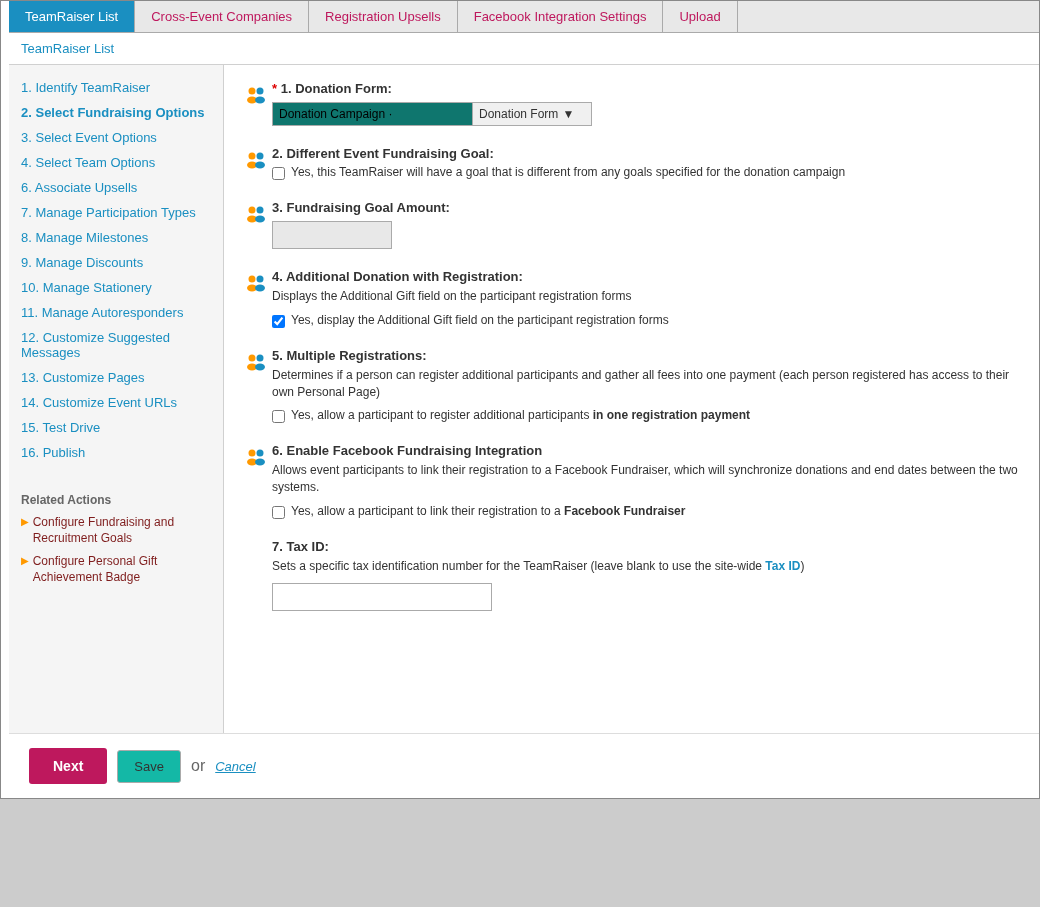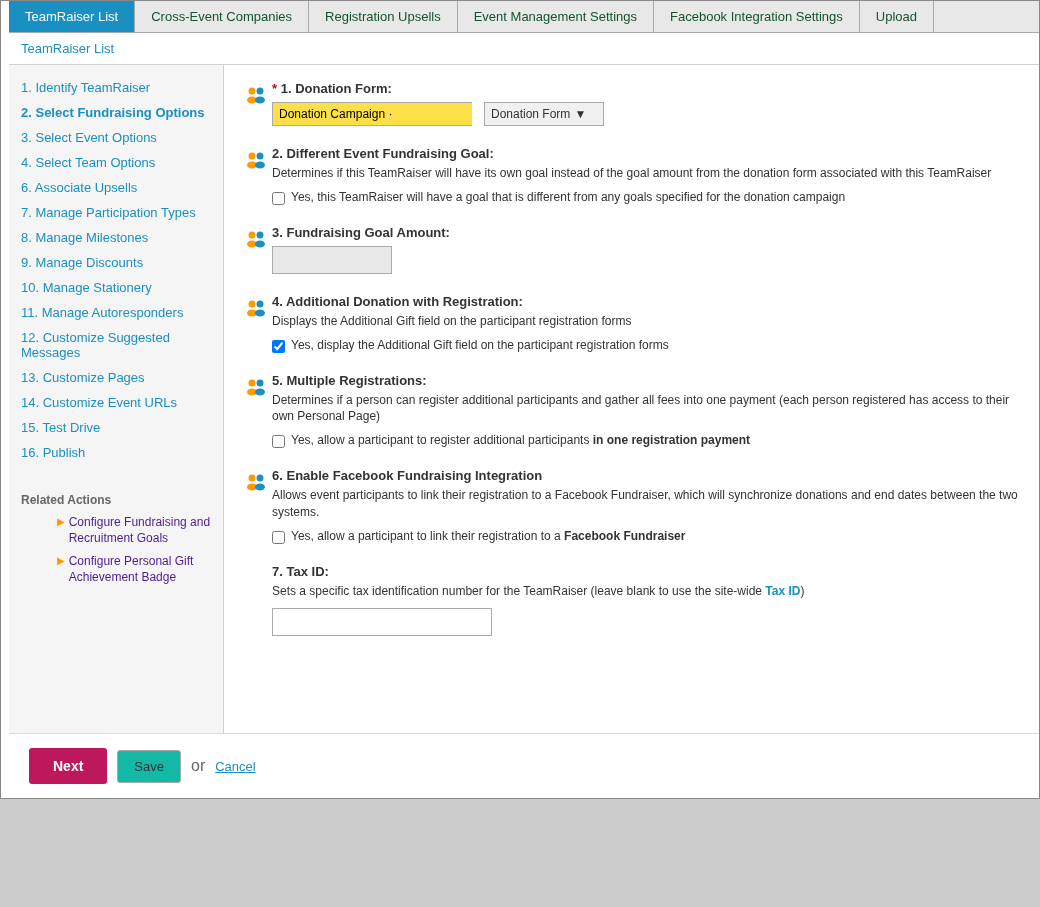--- a/index.html
+++ b/index.html
@@ -2,83 +2,82 @@
 <html><head>
   <meta charset="utf-8">
   <style>
     * { box-sizing: border-box; margin: 0; padding: 0; }
     body { font-family: Arial, sans-serif; font-size: 13px; background: #ccc; color: #333; }
 
     .window { width: 1040px; height: 799px; background: #fff; border: 1px solid #888; display: flex; flex-direction: column; overflow: hidden; padding-left: 8px; }
 
     
     .tab-bar { display: flex; background: #e8e8e8; border-bottom: 1px solid #aaa; }
-    .tab { padding: 8px 16px; font-size: 13px; cursor: pointer; border-right: 1px solid #aaa; color: #14532d; white-space: nowrap; }
+    .tab { padding: 8px 16px; font-size: 13px; cursor: pointer; border-right: 1px solid #aaa; color: #be185d; white-space: nowrap; }
     .tab.active { background: #1a8fc1; color: #fff; }
 
     
     .breadcrumb { padding: 8px 12px; font-size: 13px; }
     .breadcrumb a { color: #1a8fc1; text-decoration: none; }
 
     
     .content-area { display: flex; flex: 1; overflow: hidden; border-top: 1px solid #d0d0d0; }
 
     
     .sidebar { width: 215px; min-width: 215px; background: #f5f5f5; border-right: 1px solid #d0d0d0; padding: 10px 0; overflow-y: auto; }
     .sidebar-item { padding: 5px 12px; font-size: 13px; color: #1a8fc1; cursor: pointer; }
     .sidebar-item.active { color: #1a8fc1; font-weight: bold; }
     .sidebar-section-title { padding: 12px 12px 4px; font-size: 12px; color: #666; font-weight: bold; }
-    .sidebar-related-link { padding: 4px 12px; font-size: 12px; color: #4c1d95; cursor: pointer; display: flex; align-items: flex-start; gap: 4px; margin-left: 36px; }
+    .sidebar-related-link { padding: 4px 12px; font-size: 12px; color: #7f1d1d; cursor: pointer; display: flex; align-items: flex-start; gap: 4px; }
     .sidebar-related-link:before { content: '▶'; font-size: 10px; color: #f90; margin-top: 1px; flex-shrink: 0; }
     .sidebar-related-link span { line-height: 1.3; }
 
     
     .main-panel { flex: 1; overflow-y: auto; padding: 16px 20px; background: #fff; }
 
     
     .form-section { display: flex; margin-bottom: 20px; }
     .section-icon { flex-shrink: 0; width: 28px; margin-top: 2px; }
     .section-icon svg { width: 24px; height: 24px; }
     .section-content { flex: 1; }
     .section-title { font-weight: bold; font-size: 13px; margin-bottom: 4px; }
     .section-desc { font-size: 12px; color: #333; margin-bottom: 8px; line-height: 1.4; }
 
     
     .form-row { display: flex; align-items: center; gap: 0; margin-top: 6px; }
-    .input-field { border: 1px solid #aaa; padding: 4px 6px; font-size: 12px; background: #fde047; }
+    .input-field { border: 1px solid #aaa; padding: 4px 6px; font-size: 12px; background: #0f766e; }
     .donation-campaign-input { width: 200px; border-right: none; }
-    .donation-form-select { border: 1px solid #aaa; padding: 4px 6px; font-size: 12px; background: #f0f0f0; display: flex; align-items: center; gap: 4px; cursor: pointer; min-width: 120px; margin-left: 12px; }
+    .donation-form-select { border: 1px solid #aaa; padding: 4px 6px; font-size: 12px; background: #f0f0f0; display: flex; align-items: center; gap: 4px; cursor: pointer; min-width: 120px; }
 
     
     .checkbox-row { display: flex; align-items: flex-start; gap: 6px; margin-top: 4px; font-size: 12px; }
     .checkbox-row input[type="checkbox"] { margin-top: 2px; flex-shrink: 0; }
 
     
     .text-input { border: 1px solid #aaa; padding: 4px 6px; font-size: 12px; background: #e8e8e8; width: 120px; height: 28px; display: block; margin-top: 6px; }
     .text-input-white { border: 1px solid #aaa; padding: 4px 6px; font-size: 12px; background: #fff; width: 220px; height: 28px; display: block; margin-top: 6px; }
 
     
     .bottom-bar { padding: 14px 20px; border-top: 1px solid #ddd; display: flex; align-items: center; gap: 10px; background: #fff; }
     .btn-next { background: #be185d; color: #fff; border: none; padding: 10px 24px; font-size: 14px; font-weight: bold; cursor: pointer; border-radius: 3px; }
     .btn-save { background: #14b8a6; color: #333; border: 1px solid #aaa; padding: 8px 16px; font-size: 13px; cursor: pointer; border-radius: 3px; }
-    .btn-cancel { background: none; border: none; color: #1a8fc1; cursor: pointer; font-size: 13px; text-decoration: underline; }
+    .btn-cancel { background: none; border: none; color: #1a8fc1; cursor: pointer; font-size: 13px; text-decoration: underline; font-style: italic; }
     .btn-or { color: #666; font-size: 16px; }
 
     .bold-blue { color: #1a8fc1; font-weight: bold; }
   </style>
 </head>
 <body>
 
 <div class="window">
 
   <div class="tab-bar">
     <div class="tab active">TeamRaiser List</div>
     <div class="tab">Cross-Event Companies</div>
     <div class="tab">Registration Upsells</div>
-    <div class="tab">Event Management Settings</div>
     <div class="tab">Facebook Integration Settings</div>
     <div class="tab">Upload</div>
   </div>
 
   <div class="breadcrumb">
     <a>TeamRaiser List</a>
   </div>
 
   <div class="content-area">
 
@@ -140,21 +139,20 @@
             <circle cx="8" cy="5" r="3.5" fill="#f90"></circle>
             <ellipse cx="8" cy="14" rx="5" ry="3.5" fill="#f90"></ellipse>
             <circle cx="16" cy="5" r="3.5" fill="#1a8fc1"></circle>
             <ellipse cx="16" cy="14" rx="5" ry="3.5" fill="#1a8fc1"></ellipse>
           </svg>
         </div>
         <div class="section-content">
           <div class="section-title">
             <span>2.</span> <span>Different Event Fundraising Goal:</span>
           </div>
-          <div class="section-desc">Determines if this TeamRaiser will have its own goal instead of the goal amount from the donation form associated with this TeamRaiser</div>
           <div class="checkbox-row">
             <input type="checkbox" style="">
             <label>Yes, this TeamRaiser will have a goal that is different from any goals specified for the donation campaign</label>
           </div>
         </div>
       </div>
 
       <div class="form-section">
         <div class="section-icon">
           <svg viewBox="0 0 24 18" xmlns="http://www.w3.org/2000/svg">

